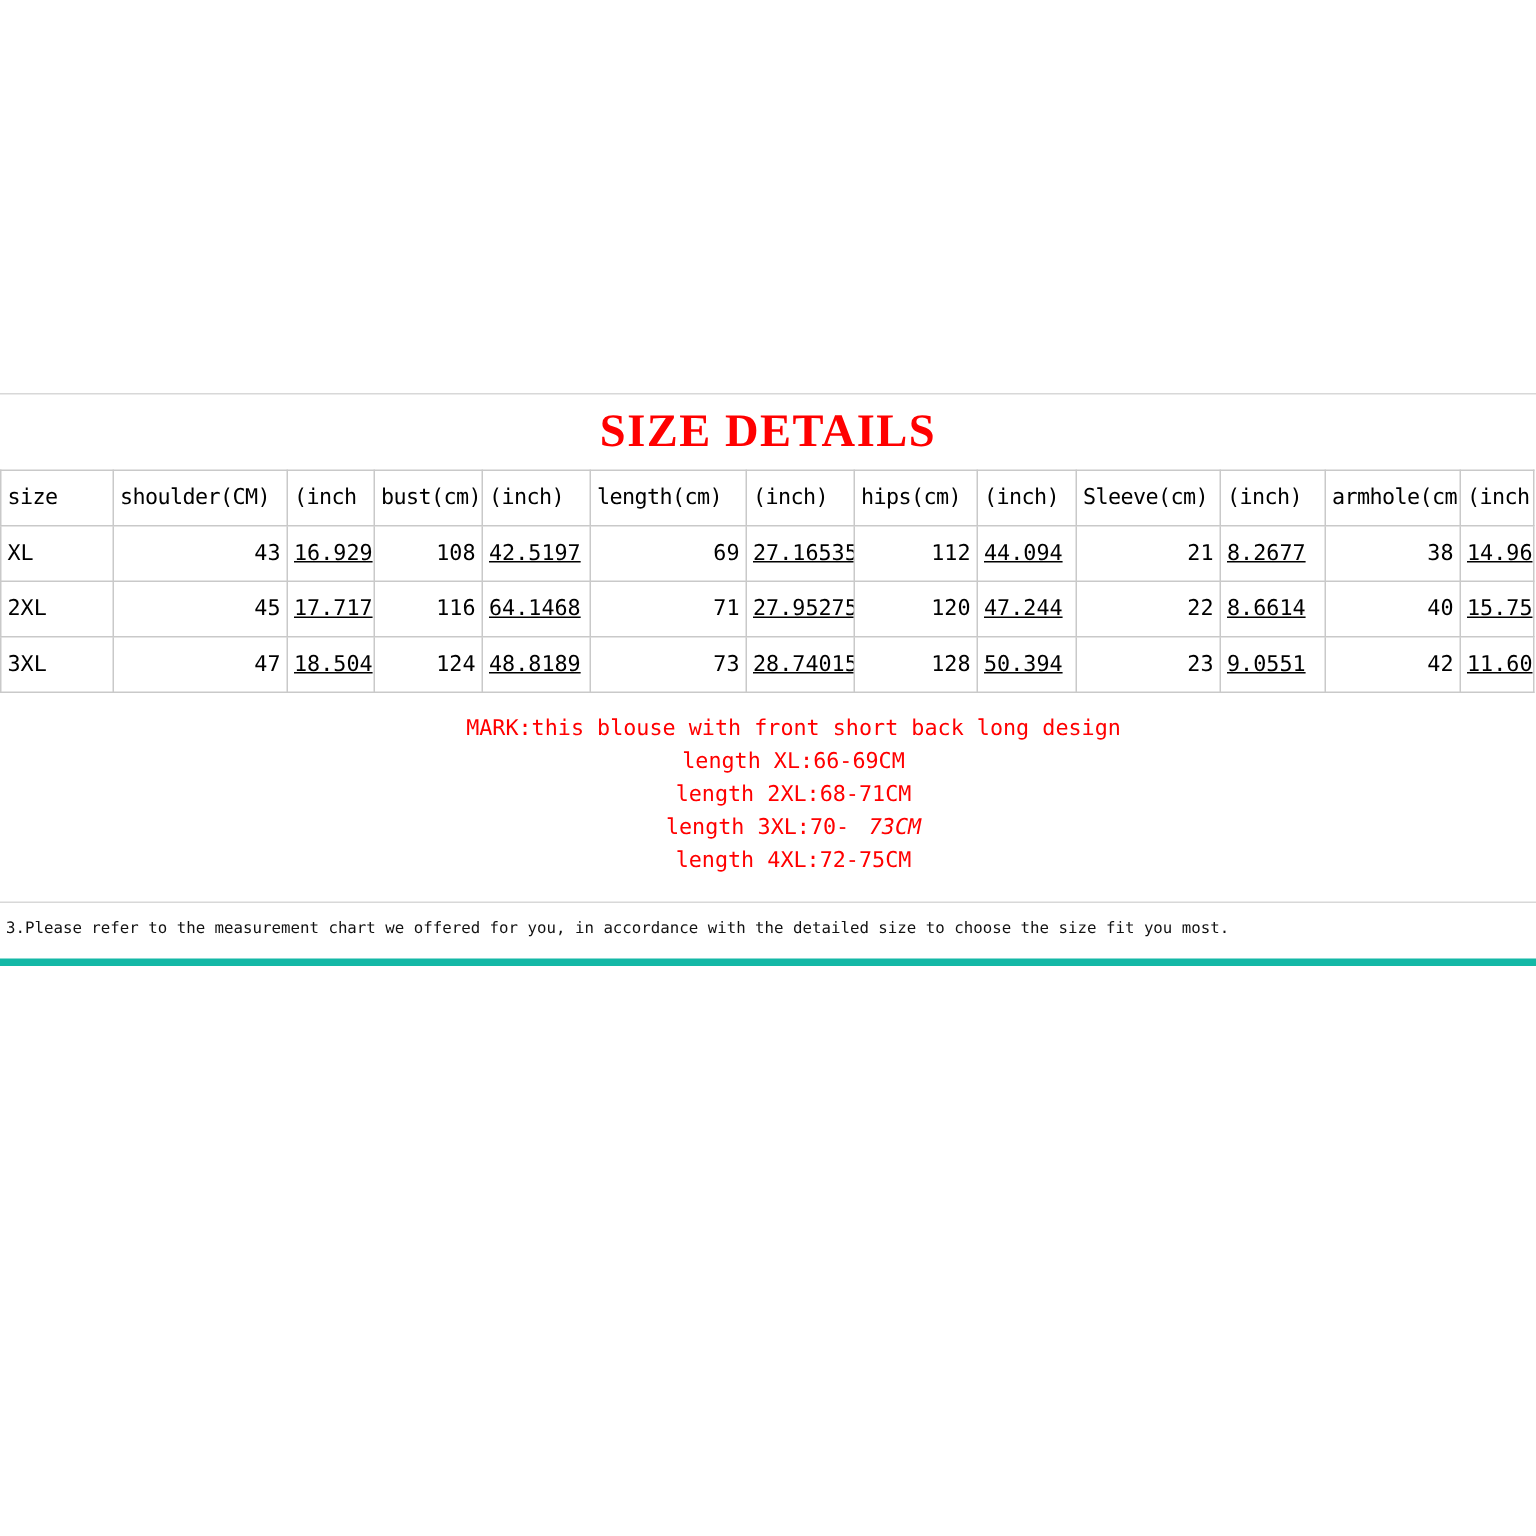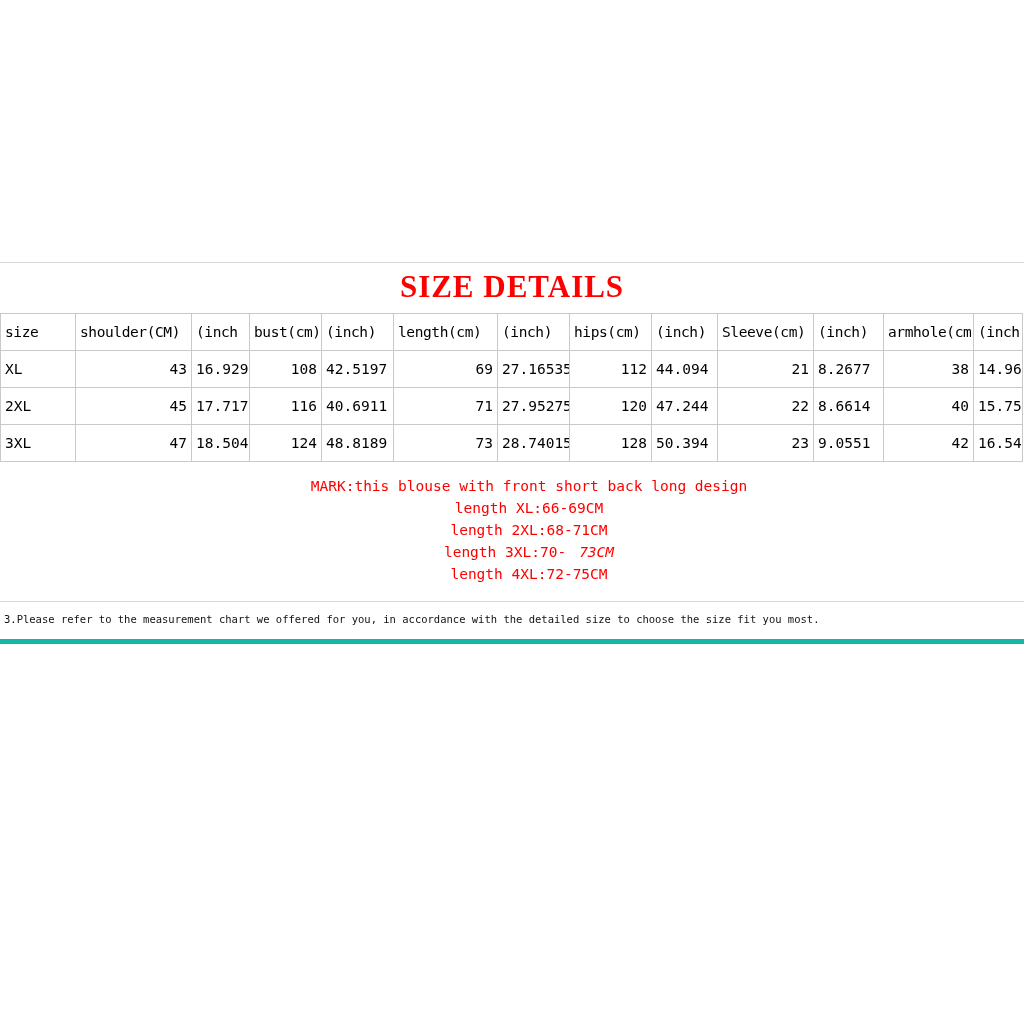--- a/index.html
+++ b/index.html
@@ -60,20 +60,21 @@
     letter-spacing: -0.4px;
   }
   table.size tr.row td {
     text-align: right;
   }
   table.size tr.row td.sizecell {
     text-align: left;
   }
   table.size tr.row td.inchcell {
     text-align: left;
+    text-decoration: underline;
   }
 
   
   col.c0 { width: 75px; }
   col.c1 { width: 116px; }
   col.c2 { width: 58px; }
   col.c3 { width: 72px; }
   col.c4 { width: 72px; }
   col.c5 { width: 104px; }
   col.c6 { width: 72px; }
@@ -159,21 +160,21 @@
         <td class="inchcell">8.2677</td>
         <td>38</td>
         <td class="inchcell">14.96</td>
       </tr>
 
       <tr class="row">
         <td class="sizecell">2XL</td>
         <td>45</td>
         <td class="inchcell">17.717</td>
         <td>116</td>
-        <td class="inchcell">40.6911</td>
+        <td class="inchcell">64.1468</td>
         <td>71</td>
         <td class="inchcell">27.952757</td>
         <td>120</td>
         <td class="inchcell">47.244</td>
         <td>22</td>
         <td class="inchcell">8.6614</td>
         <td>40</td>
         <td class="inchcell">15.75</td>
       </tr>
 
@@ -183,21 +184,21 @@
         <td class="inchcell">18.504</td>
         <td>124</td>
         <td class="inchcell">48.8189</td>
         <td>73</td>
         <td class="inchcell">28.740158</td>
         <td>128</td>
         <td class="inchcell">50.394</td>
         <td>23</td>
         <td class="inchcell">9.0551</td>
         <td>42</td>
-        <td class="inchcell">16.54</td>
+        <td class="inchcell">11.60</td>
       </tr>
 
     </tbody>
   </table>
 
   <div id="mark">
     <span class="ln">MARK:this blouse with front short back long design</span>
     <span class="ln">length XL:66-69CM</span>
     <span class="ln">length 2XL:68-71CM</span>
     <span class="ln"><span>length 3XL:70-</span><span class="ital">73CM</span></span>

